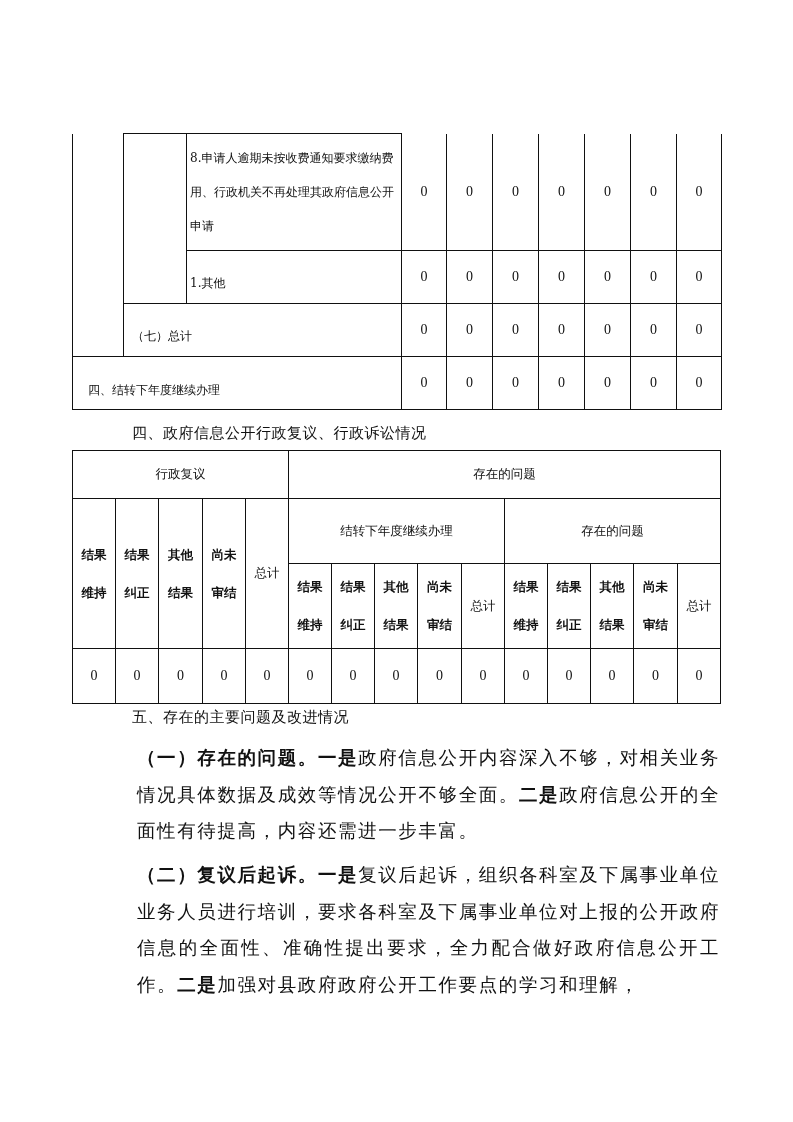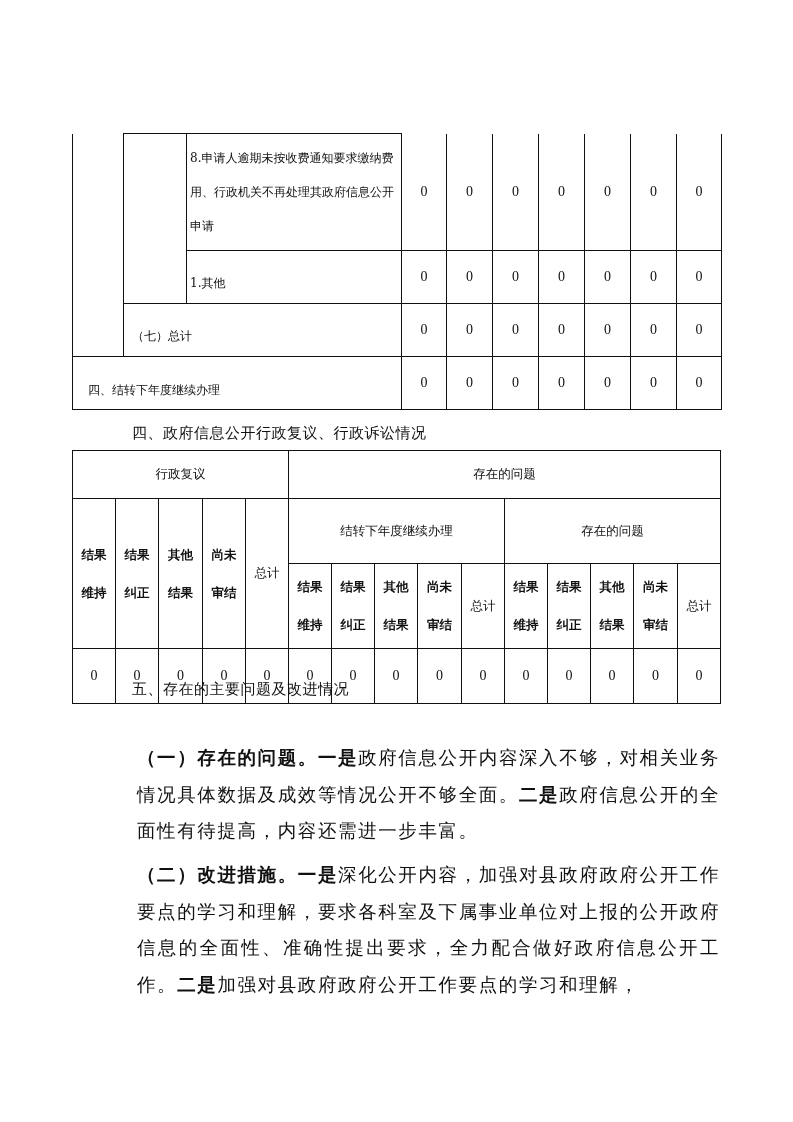--- a/index.html
+++ b/index.html
@@ -146,21 +146,21 @@
     <td class="num">0</td>
     <td class="num">0</td>
     <td class="num">0</td>
     <td class="num">0</td>
     <td class="num">0</td>
     <td class="num">0</td>
   </tr>
 </tbody>
   </table>
 
-<div class="h-sec" style="left:132px; top:680px;">五、存在的主要问题及改进情况</div>
+<div class="h-sec" style="left:132px; top:708px;">五、存在的主要问题及改进情况</div>
 
 <div class="para" style="top:740px;">
   <div class="ind"><b>（一）存在的问题。</b><b>一是</b><span>政府信息公开内容深入不够，对相关业务情况具体数据及成效等情况公开不够全面。</span><b>二是</b><span>政府信息公开的全面性有待提高，内容还需进一步丰富。</span></div>
 </div>
 
 <div class="para" style="top:857px;">
-  <div class="ind"><b>（二）改进措施。</b><b>一是</b><span>深化公开内容，加强对县政府政府公开工作要点的学习和理解，要求各科室及下属事业单位对上报的公开政府信息的全面性、准确性提出要求，全力配合做好政府信息公开工作。</span><b>二是</b><span>加强对县政府政府公开工作要点的学习和理解，</span></div>
+  <div class="ind"><b>（二）复议后起诉。</b><b>一是</b><span>复议后起诉，组织各科室及下属事业单位业务人员进行培训，要求各科室及下属事业单位对上报的公开政府信息的全面性、准确性提出要求，全力配合做好政府信息公开工作。</span><b>二是</b><span>加强对县政府政府公开工作要点的学习和理解，</span></div>
 </div>
 
 </body></html>

